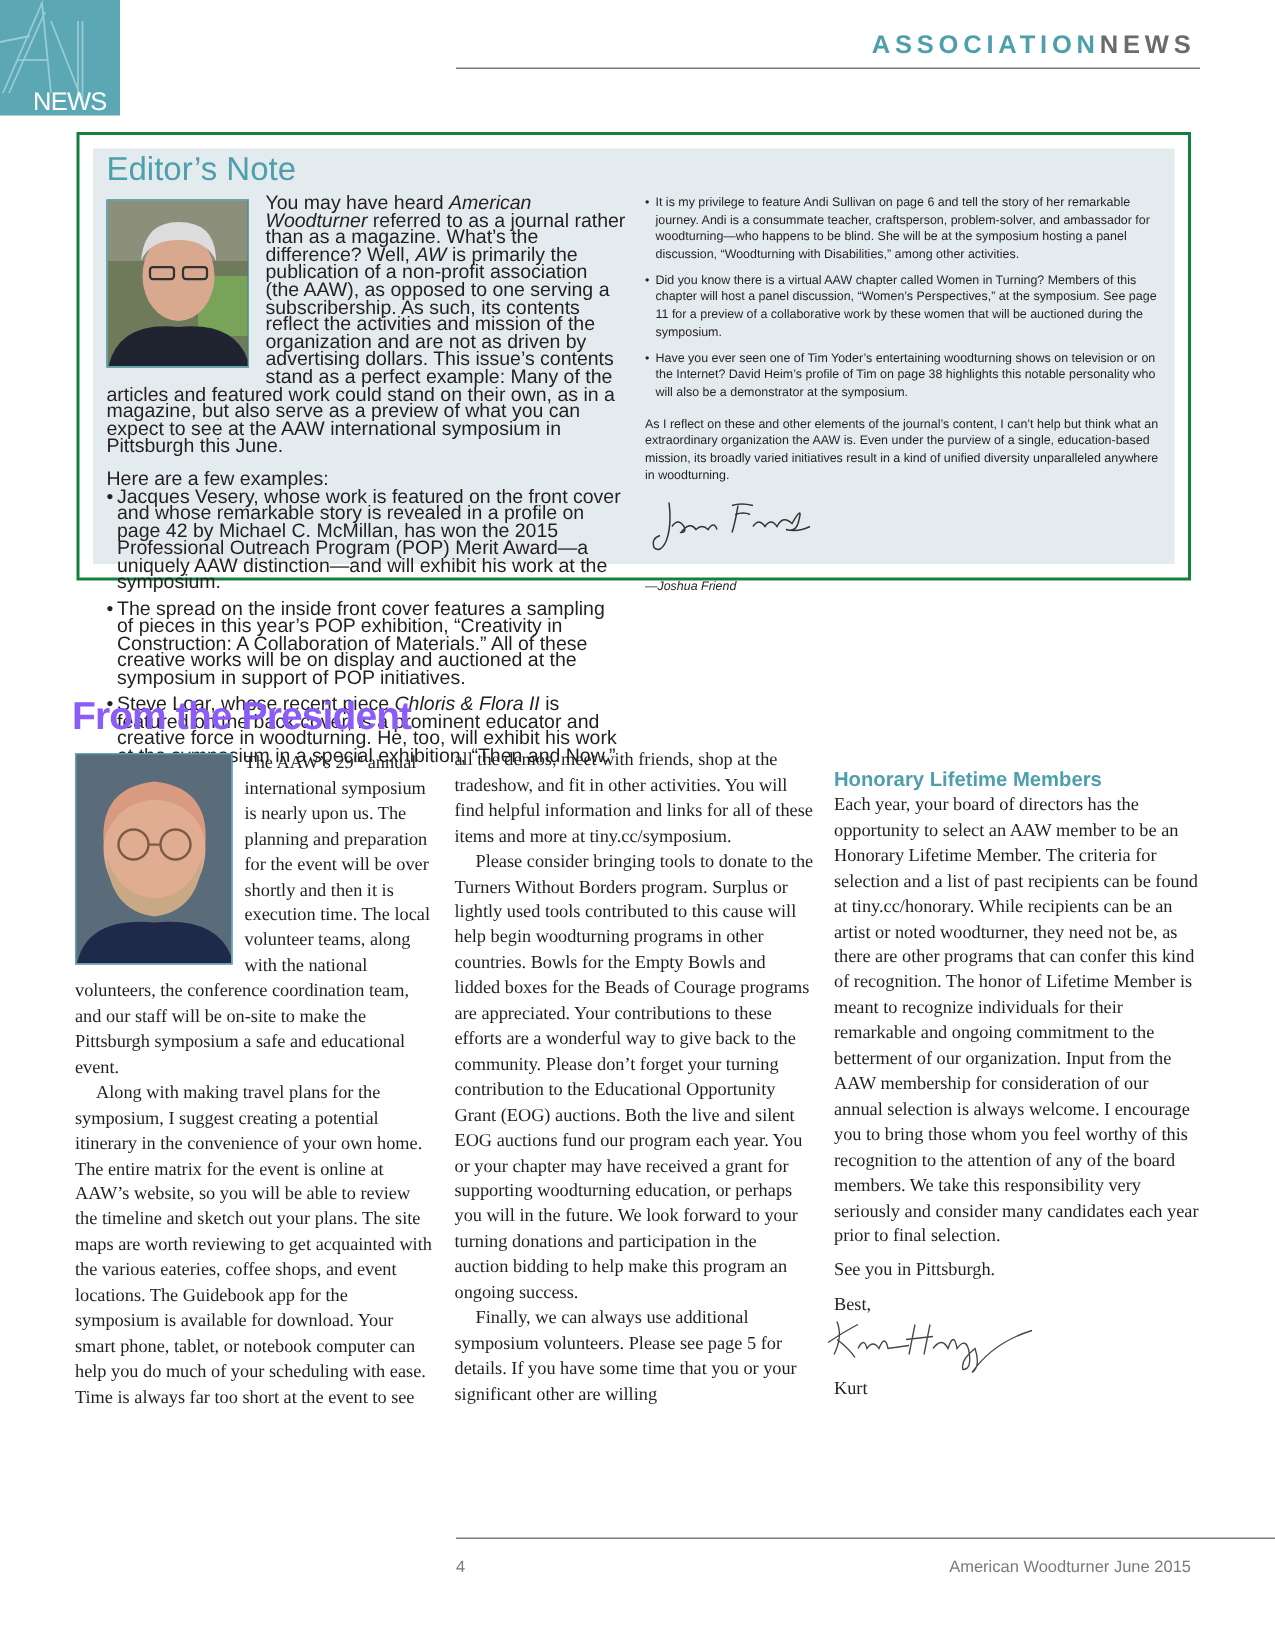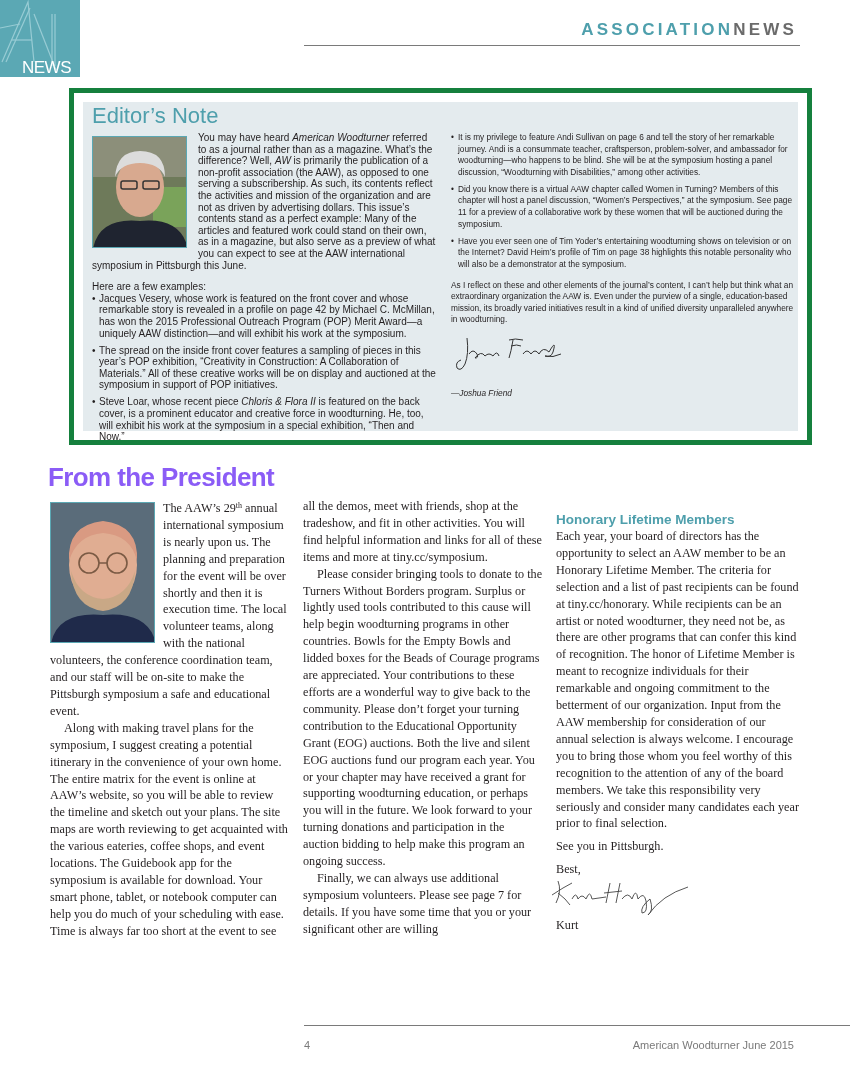--- a/index.html
+++ b/index.html
@@ -9,25 +9,25 @@
   
   .logo-block { position: absolute; left: 0; top: 0; width: 80px; height: 77px; background: #5ba8b4; overflow: hidden; }
   .logo-block svg { position: absolute; left: 0; top: 0; }
   .logo-news { position: absolute; left: 22px; top: 58px; color: #ffffff; font-family: "Liberation Sans", sans-serif; font-size: 17px; letter-spacing: -0.5px; font-weight: normal; }
   .assoc-title { position: absolute; right: 53px; top: 20px; font-family: "Liberation Sans", sans-serif; font-size: 17px; letter-spacing: 3.2px; }
   .assoc-title .a { color: #4e9fac; font-weight: bold; }
   .assoc-title .n { color: #6b6b6b; font-weight: bold; }
   .header-rule { position: absolute; left: 304px; right: 50px; top: 45px; height: 1px; background: #7a7a7a; }
 
   
-  .editor-box { position: absolute; left: 69px; top: 88px; width: 743px; height: 357px; border: 5px solid #15803d; background: #ffffff; }
+  .editor-box { position: absolute; left: 51px; top: 88px; width: 743px; height: 299px; border: 2px solid #15803d; background: #ffffff; }
   .editor-inner { position: absolute; left: 9px; top: 9px; right: 9px; bottom: 9px; background: #e4ebee; }
   .editor-title { position: absolute; left: 9px; top: 1px; font-family: "Liberation Sans", sans-serif; font-size: 22px; color: #4e9fac; }
   .editor-photo { position: absolute; left: 9px; top: 34px; width: 95px; height: 112px; border: 1px solid #5ba8b4; overflow: hidden; background: #3e4a3a; }
-  .editor-left { position: absolute; left: 9px; top: 30px; width: 346px; font-family: "Liberation Sans", sans-serif; font-size: 10px; line-height: 11.6px; color: #231f20; }
+  .editor-left { position: absolute; left: 9px; top: 30px; width: 346px; font-family: "Liberation Sans", sans-serif; font-size: 13px; line-height: 11.6px; color: #231f20; }
   .editor-left .intro-wrap { padding-left: 106px; }
   .editor-right { position: absolute; left: 368px; top: 30px; width: 350px; font-family: "Liberation Sans", sans-serif; font-size: 8.3px; line-height: 11.6px; color: #231f20; }
   .bullets { list-style: none; }
   .bullets li { position: relative; padding-left: 7px; margin-bottom: 5.5px; }
   .bullets li::before { content: "•"; position: absolute; left: 0; top: 0; }
   .examples-label { margin-top: 10px; }
   .signature-friend { display: block; margin-top: 6px; margin-left: 2px; }
   .sig-name { margin-top: 14px; font-style: italic; }
 
   
@@ -132,21 +132,21 @@
 
 <div class="col col1">
   <span class="float-space"></span>
   <p><span>The AAW’s 29</span><span class="sup">th</span><span> annual international symposium is nearly upon us. The planning and preparation for the event will be over shortly and then it is execution time. The local volunteer teams, along with the national volunteers, the conference coordination team, and our staff will be on-site to make the Pittsburgh symposium a safe and educational event.</span></p>
   <p class="indent">Along with making travel plans for the symposium, I suggest creating a potential itinerary in the convenience of your own home. The entire matrix for the event is online at AAW’s website, so you will be able to review the timeline and sketch out your plans. The site maps are worth reviewing to get acquainted with the various eateries, coffee shops, and event locations. The Guidebook app for the symposium is available for download. Your smart phone, tablet, or notebook computer can help you do much of your scheduling with ease. Time is always far too short at the event to see</p>
 </div>
 
 <div class="col col2">
   <p>all the demos, meet with friends, shop at the tradeshow, and fit in other activities. You will find helpful information and links for all of these items and more at tiny.cc/symposium.</p>
   <p class="indent">Please consider bringing tools to donate to the Turners Without Borders program. Surplus or lightly used tools contributed to this cause will help begin woodturning programs in other countries. Bowls for the Empty Bowls and lidded boxes for the Beads of Courage programs are appreciated. Your contributions to these efforts are a wonderful way to give back to the community. Please don’t forget your turning contribution to the Educational Opportunity Grant (EOG) auctions. Both the live and silent EOG auctions fund our program each year. You or your chapter may have received a grant for supporting woodturning education, or perhaps you will in the future. We look forward to your turning donations and participation in the auction bidding to help make this program an ongoing success.</p>
-  <p class="indent">Finally, we can always use additional symposium volunteers. Please see page 7 for details. If you have some time that you or your significant other are willing</p>
+  <p class="indent">Finally, we can always use additional symposium volunteers. Please see page 5 for details. If you have some time that you or your significant other are willing</p>
 </div>
 
 <div class="col col3">
   <p class="subhead" style="margin-top:14px;">Honorary Lifetime Members</p>
   <p>Each year, your board of directors has the opportunity to select an AAW member to be an Honorary Lifetime Member. The criteria for selection and a list of past recipients can be found at tiny.cc/honorary. While recipients can be an artist or noted woodturner, they need not be, as there are other programs that can confer this kind of recognition. The honor of Lifetime Member is meant to recognize individuals for their remarkable and ongoing commitment to the betterment of our organization. Input from the AAW membership for consideration of our annual selection is always welcome. I encourage you to bring those whom you feel worthy of this recognition to the attention of any of the board members. We take this responsibility very seriously and consider many candidates each year prior to final selection.</p>
   <p class="gap">See you in Pittsburgh.</p>
   <p class="gap">Best,</p>
   <svg class="sig-kurt" width="140" height="40" viewBox="0 0 140 40">
     <g fill="none" stroke="#444" stroke-width="0.9">
       <path d="M8 4 Q12 14 6 26 M2 18 Q14 10 22 6 M8 16 Q16 22 20 28"></path>

